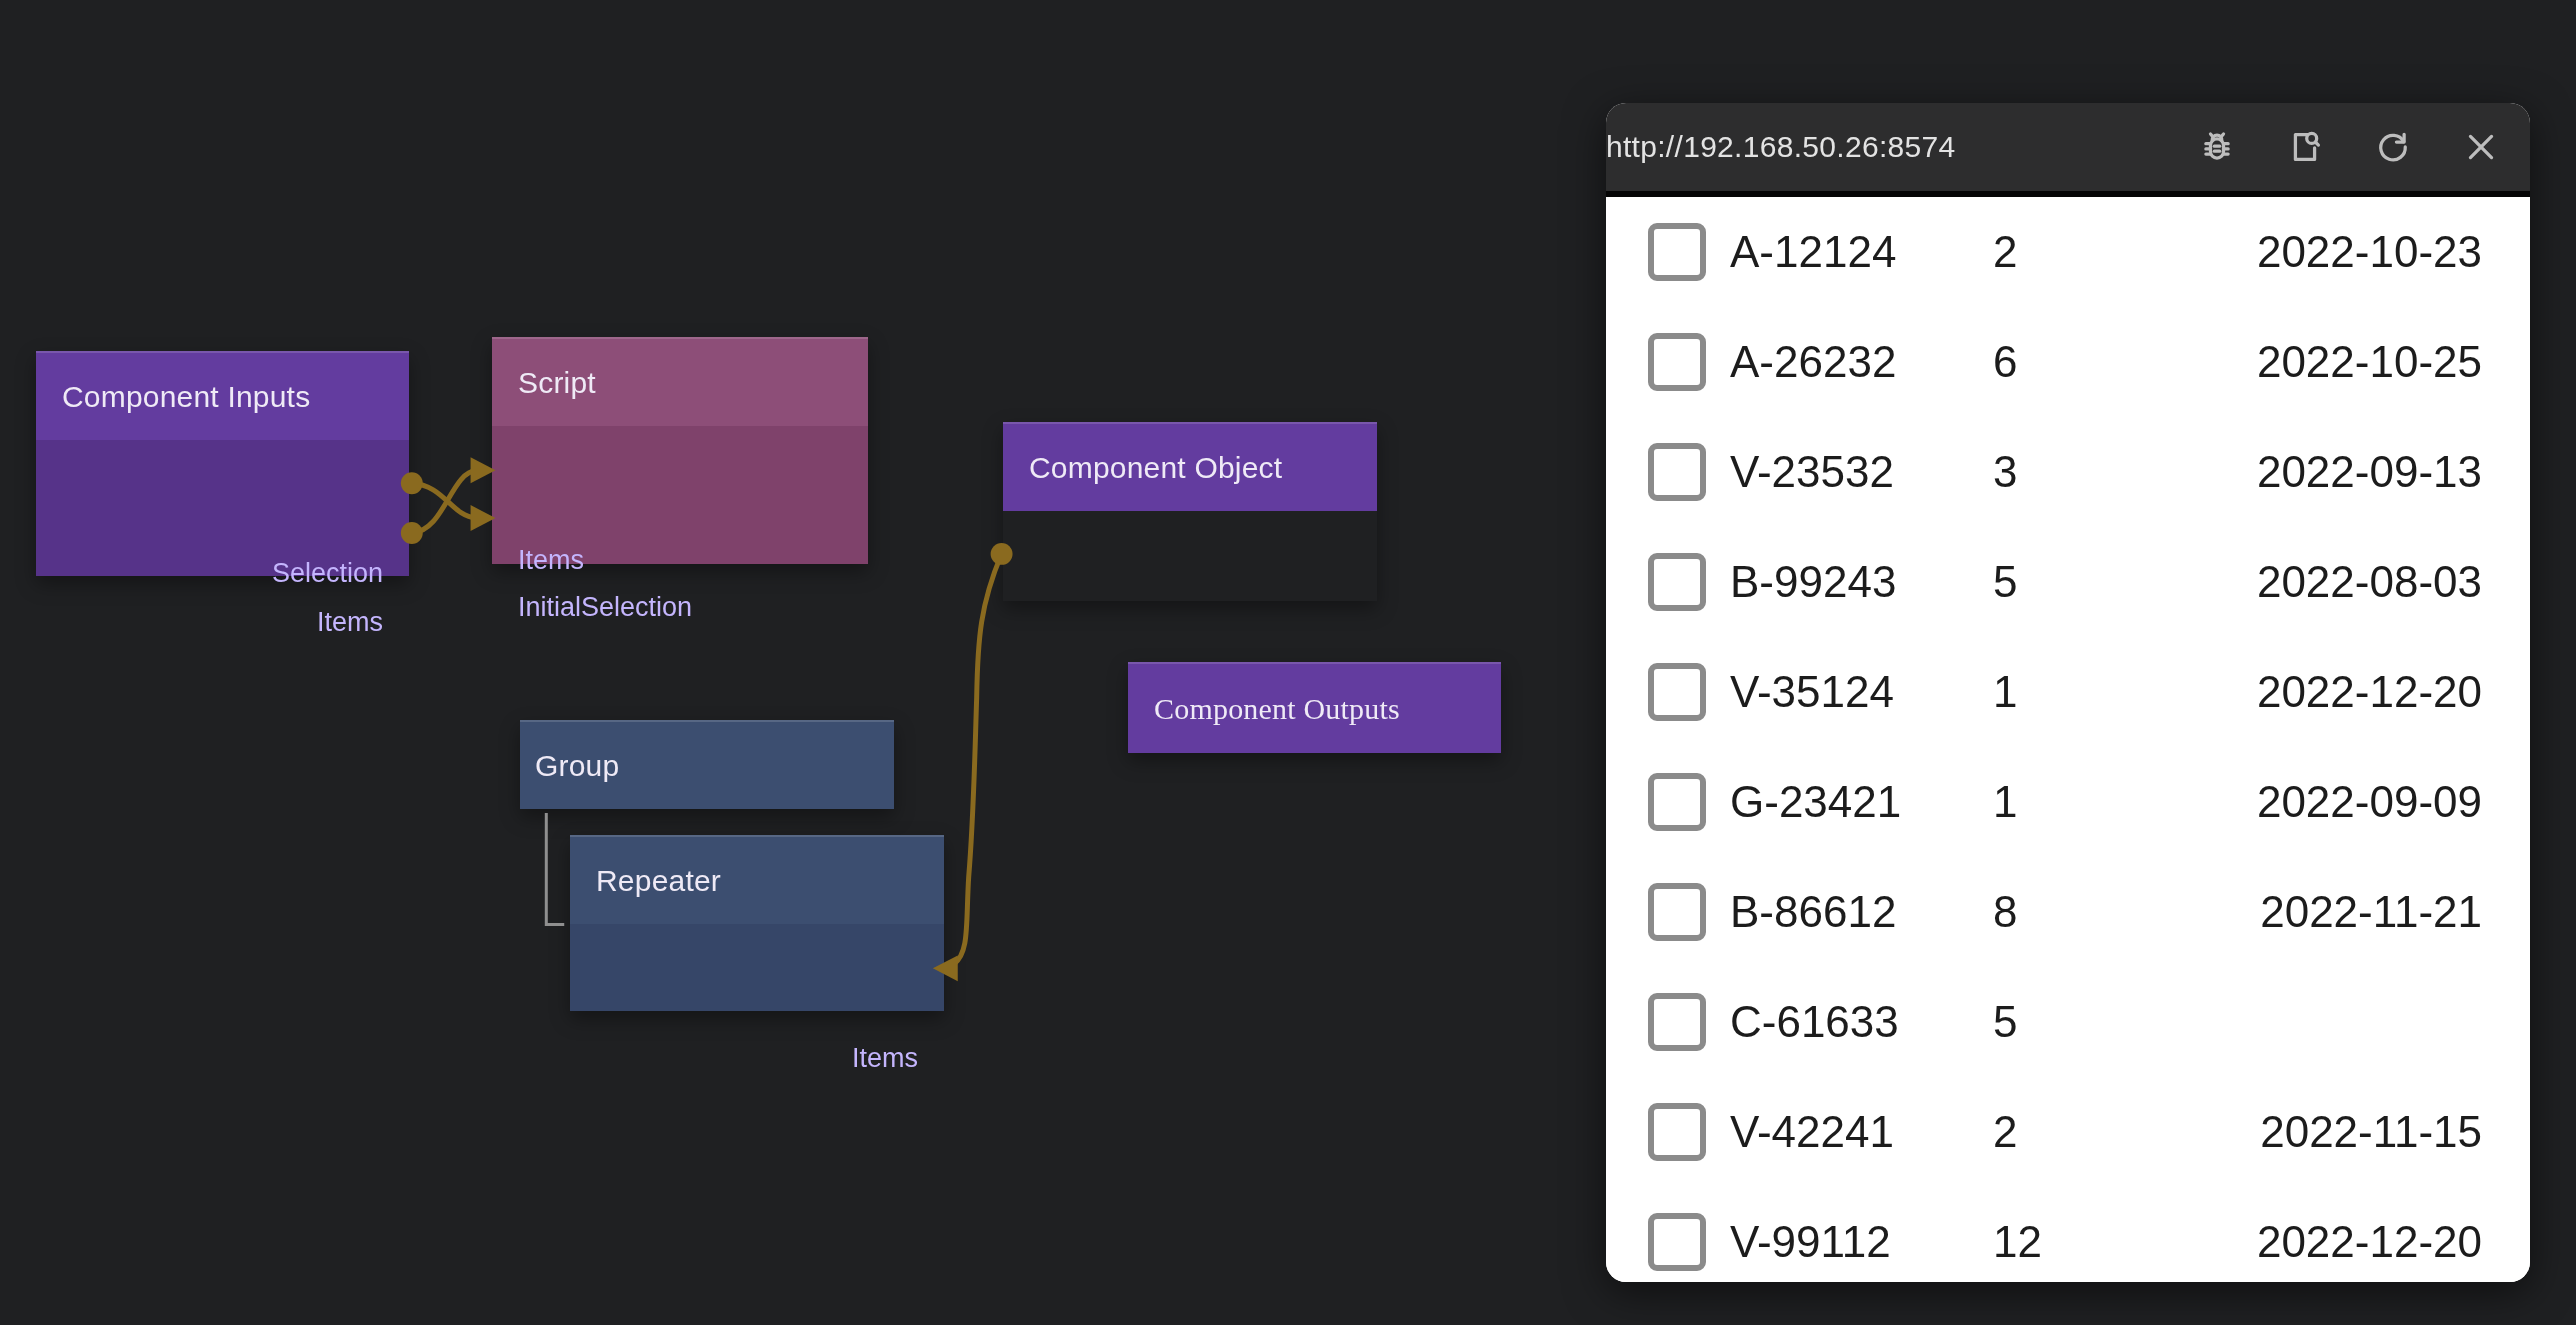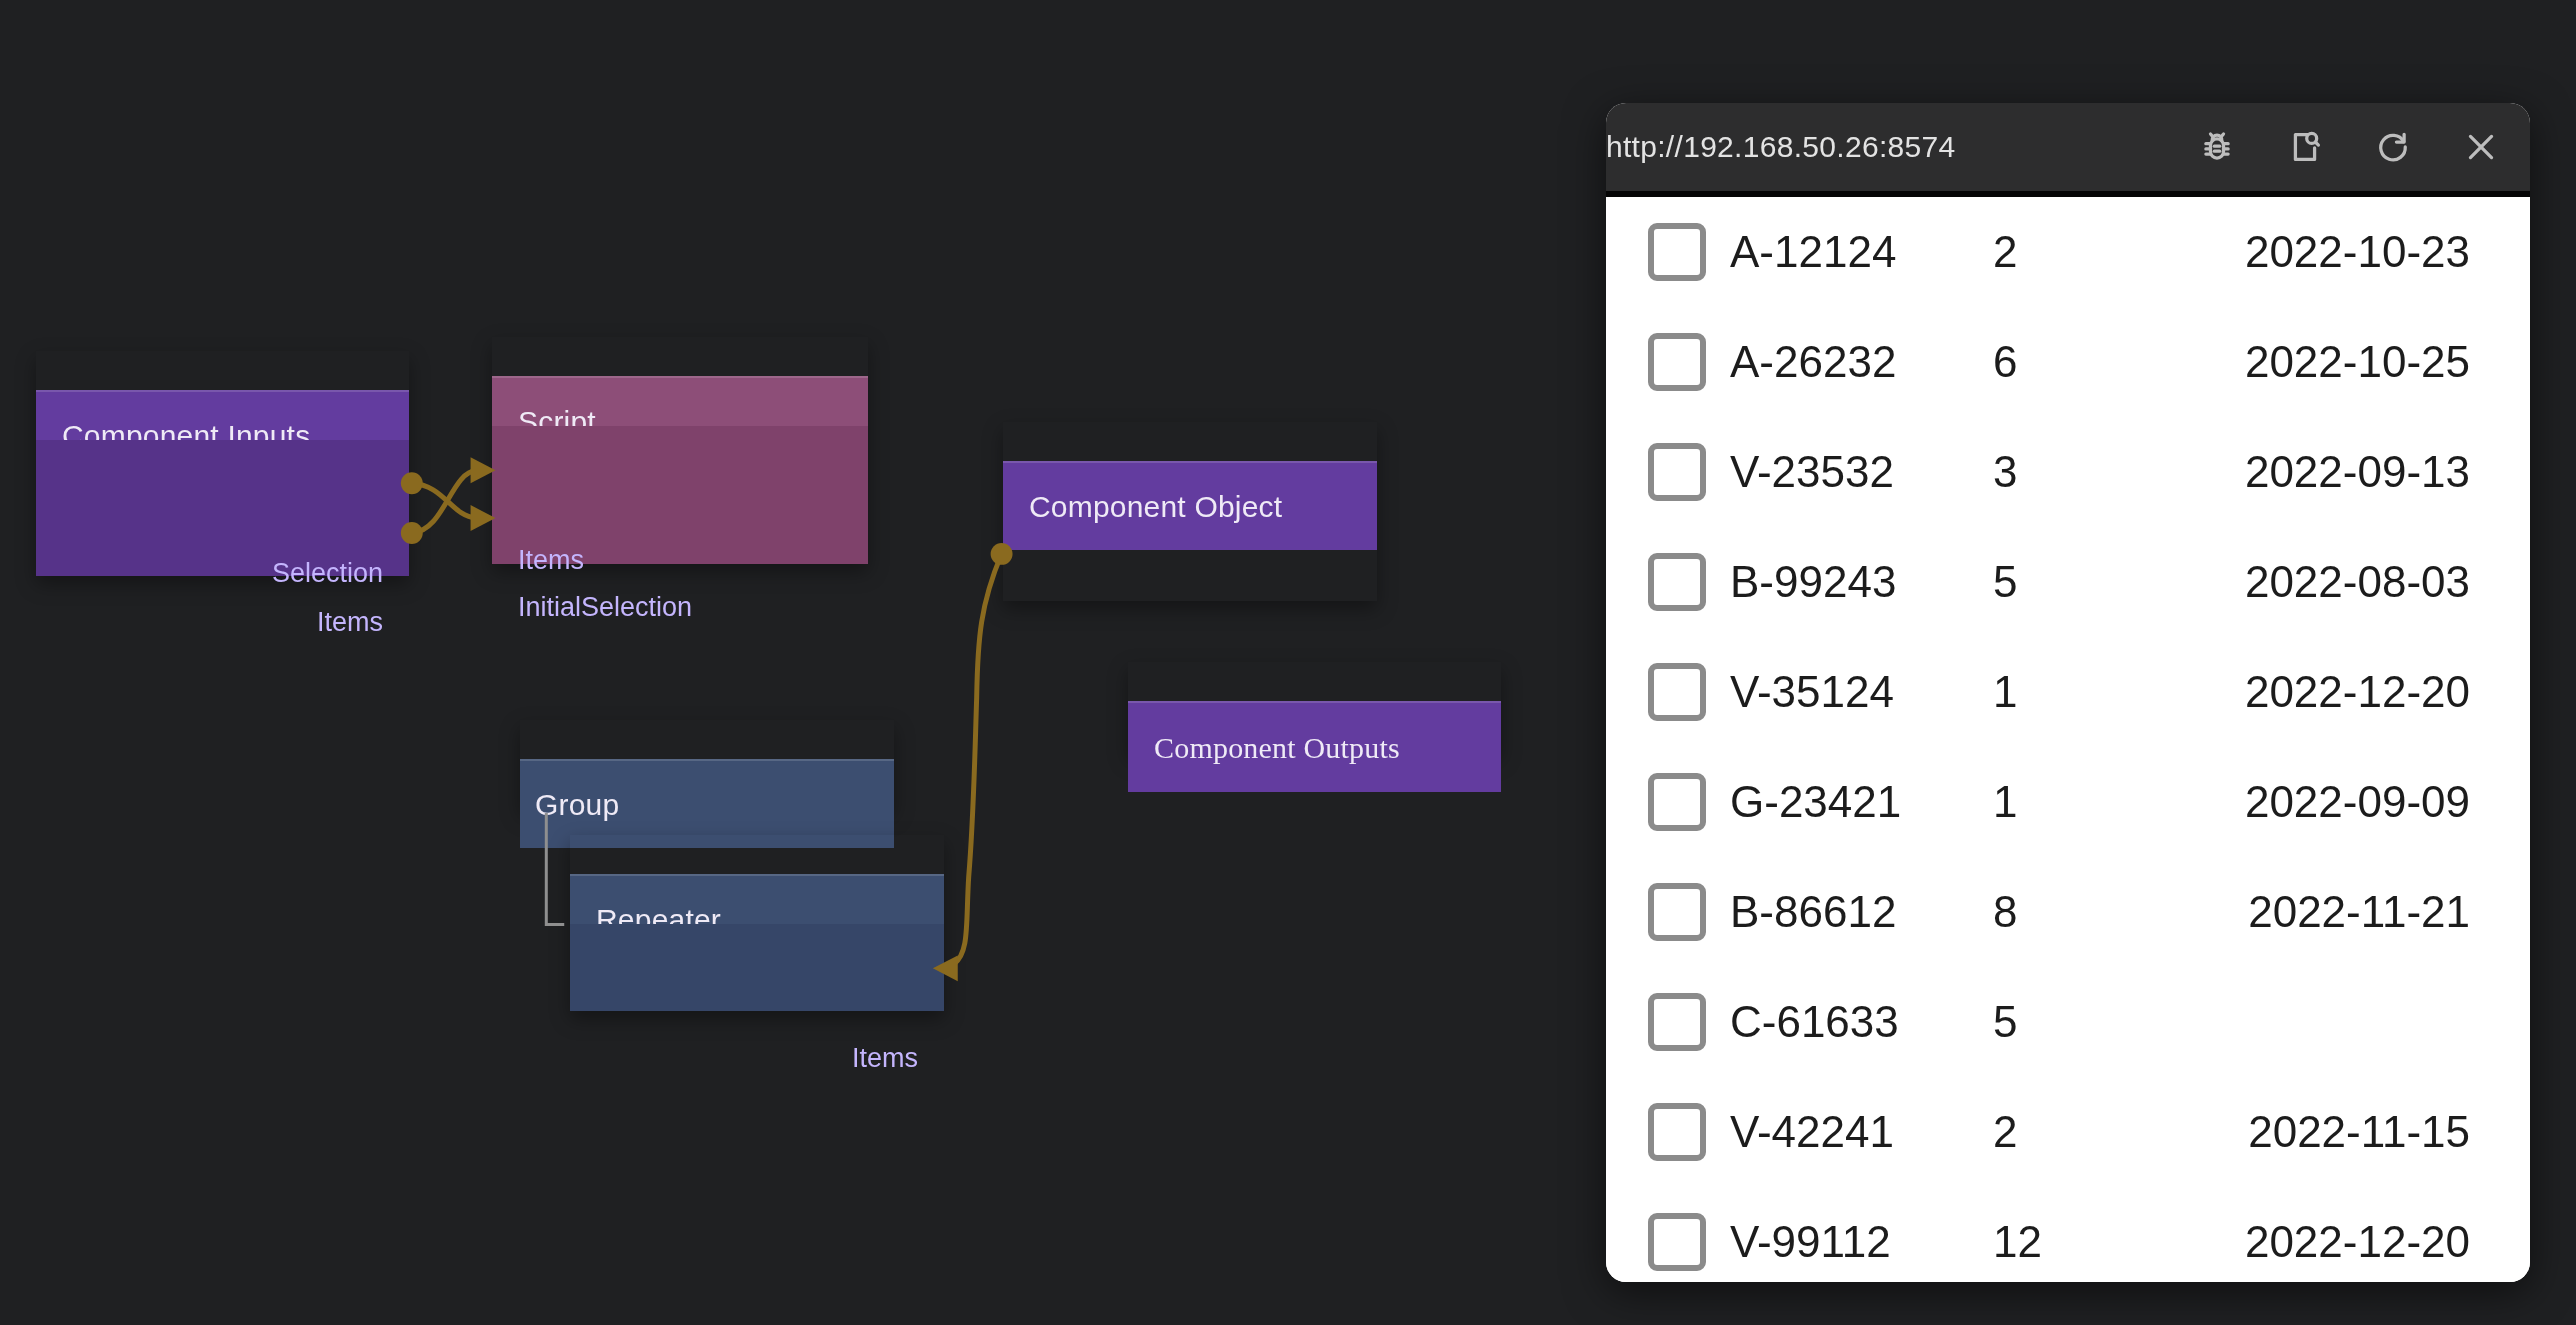--- a/index.html
+++ b/index.html
@@ -10,21 +10,20 @@
   }
   #canvas{position:relative;width:2576px;height:1325px;background:var(--background,#1f2022);}
 
   
   .node{position:absolute;box-shadow:0 8px 18px rgba(0,0,0,.35);}
   .node-header{
     height:89px;display:flex;align-items:center;padding-left:26px;
     font-size:30px;color:#efeaf6;letter-spacing:0.2px;
     border-top:2px solid rgba(255,255,255,.14);
     box-sizing:border-box;
-    margin-top:39px;
   }
   .node-body{position:absolute;left:0;right:0;top:89px;bottom:0;}
   .purple .node-header{background:var(--purple-header,#633c9f);}
   .purple .node-body{background:var(--purple-body,#563389);}
   .purple.header-only .node-header{background:var(--purple-header,#633c9f);height:100%;font-family:Liberation Serif, serif;}
   .mauve .node-header{background:var(--mauve-header,#8d4e78);}
   .mauve .node-body{background:var(--mauve-body,#7f426b);}
   .slate .node-header{background:var(--slate-header,#3c4e70);}
   .slate .node-body{background:var(--slate-body,#364668);}
   .slate.header-only .node-header{height:100%;padding-left:15px;}
@@ -58,21 +57,21 @@
 
   .browser-content{position:absolute;left:0;right:0;top:94px;bottom:0;background:var(--panel-bg,#fff);padding-left:16px;}
   .row{position:relative;height:110px;}
   .row .cb{
     position:absolute;left:26px;top:26px;width:46px;height:46px;
     border:6px solid var(--checkbox-border,#8b8b8b);border-radius:9px;background:#fff;cursor:pointer;
   }
   .cell{position:absolute;top:0;height:110px;line-height:110px;font-size:44px;color:var(--row-text,#1c1c1c);}
   .cell.id{left:108px;}
   .cell.qty{left:371px;}
-  .cell.date{right:60px;text-align:right;}
+  .cell.date{right:48px;text-align:right;}
 </style>
 </head>
 <body>
 
 <div id="canvas">
 
   <div class="node purple" style="left:36px;top:351px;width:373px;height:225px">
     <div class="node-header">Component Inputs</div>
     <div class="node-body">
       <div class="port right" style="top:111px;right:26px">Selection</div>

